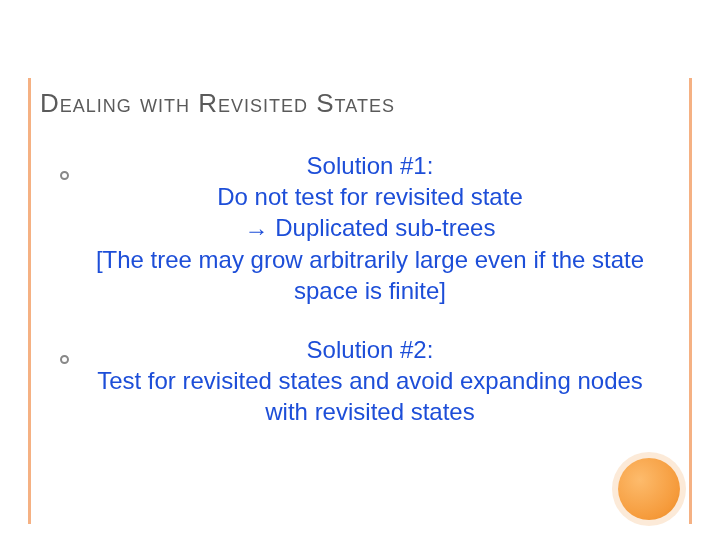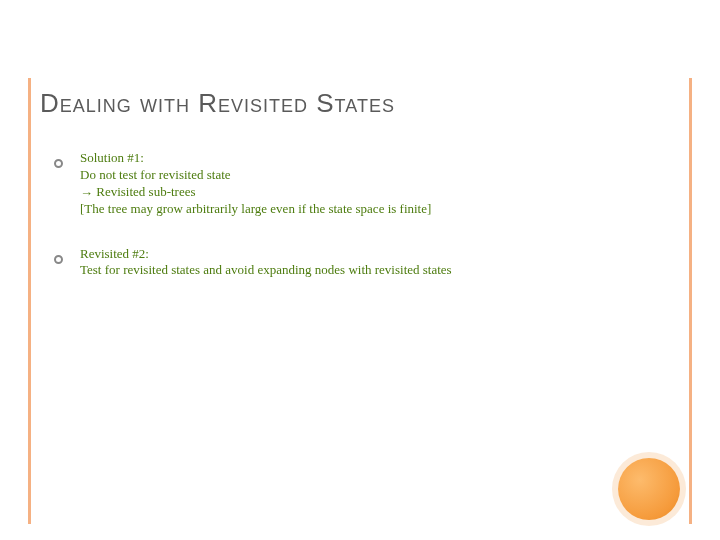--- a/index.html
+++ b/index.html
@@ -1,15 +1,15 @@
 <!DOCTYPE html>
 <html><head>
 <meta charset="utf-8">
 <style>
-  * { margin: 0; padding: 0; box-sizing: border-box; }
+  * { margin: 0; padding: 0; box-sizing: border-box; text-align: center; }
   body {
     width: 720px;
     height: 540px;
     background: #fff;
     font-family: Arial, Helvetica, sans-serif;
     position: relative;
     overflow: hidden;
   }
   .slide-frame {
     position: absolute;
@@ -28,24 +28,23 @@
     font-variant: small-caps;
     letter-spacing: 1px;
     color: #5a5a5a;
     font-weight: 400;
   }
   .content {
     position: absolute;
     left: 54px;
     top: 150px;
     right: 60px;
-    color: #4d7c0f;
-    font-size: 13px;
+    color: #1d4ed8;
+    font-size: 24px;
     line-height: 1.3;
-    font-family: Liberation Serif, serif;
   }
   .item {
     display: flex;
     margin-bottom: 28px;
   }
   .bullet {
     flex: 0 0 20px;
     padding-top: 6px;
   }
   .bullet-icon {
@@ -78,28 +77,28 @@
 
 <h1 class="title">Dealing with Revisited States</h1>
 
 <div class="content">
 
   <div class="item">
     <div class="bullet"><span class="bullet-icon"></span></div>
     <div class="item-body">
       <span>Solution #1:</span><br>
       <span>Do not test for revisited state</span><br>
-      <span>→</span><span> Revisited sub-trees</span><br>
+      <span>→</span><span> Duplicated sub-trees</span><br>
       <span>[The tree may grow arbitrarily large even if the state space is finite]</span>
     </div>
   </div>
 
   <div class="item">
     <div class="bullet"><span class="bullet-icon"></span></div>
     <div class="item-body">
-      <span>Revisited #2:</span><br>
+      <span>Solution #2:</span><br>
       <span>Test for revisited states and avoid expanding nodes with revisited states</span>
     </div>
   </div>
 
 </div>
 
 <div class="circle-decor"></div>
 
 </body></html>

